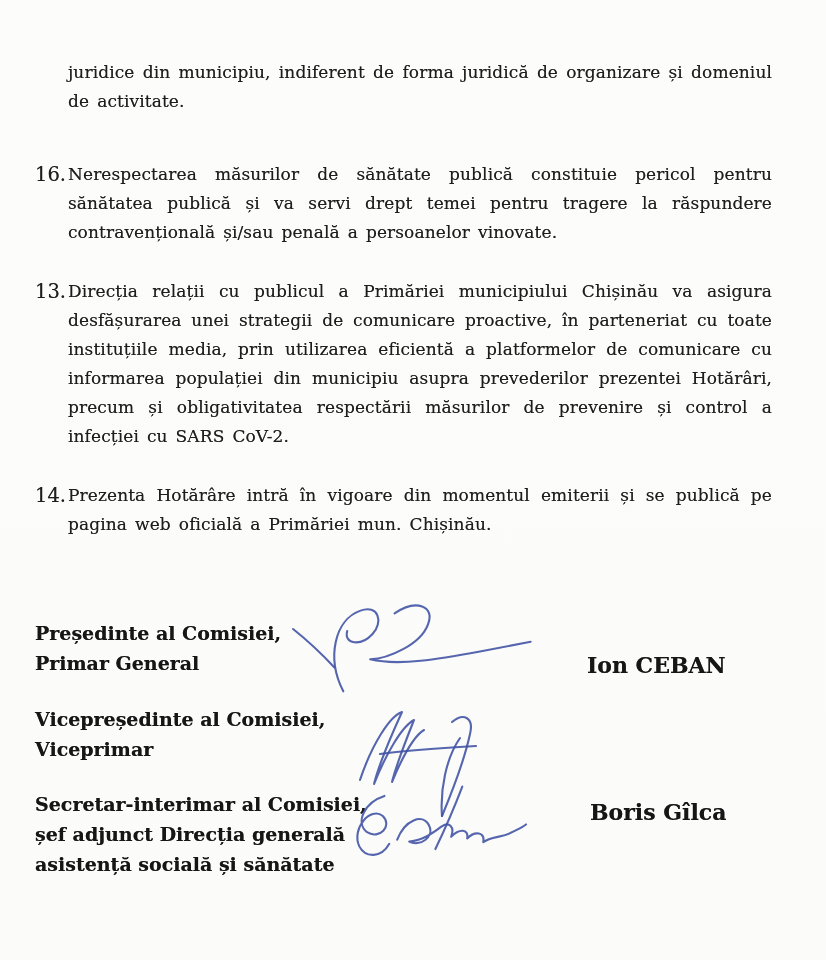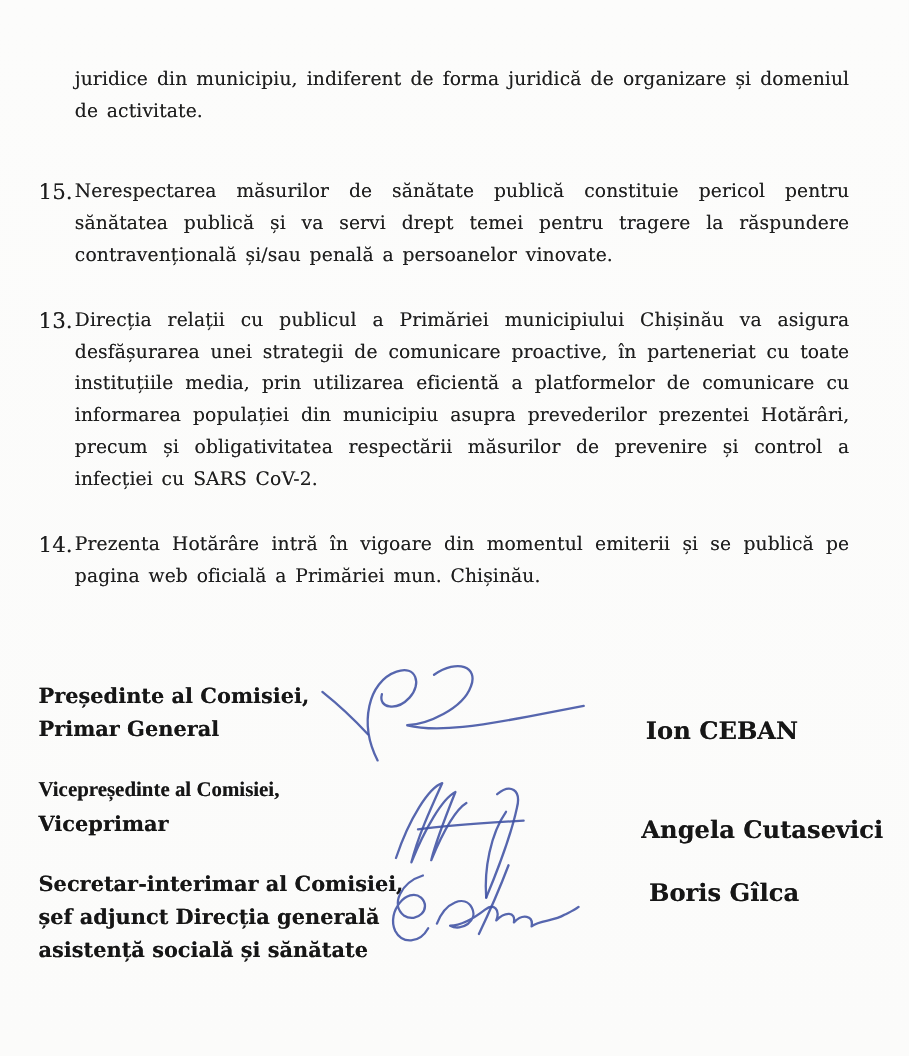--- a/index.html
+++ b/index.html
@@ -92,21 +92,21 @@
 </style>
 </head>
 <body>
 
 <div class="page" style="color: rgb(29, 29, 29);">
   <div class="content">
 
     <p class="para intro">juridice din municipiu, indiferent de forma juridică de organizare și domeniul de activitate.</p>
 
     <div class="item">
-      <span class="num">15.</span>
+      <span class="num">16.</span>
       <p class="para">Nerespectarea măsurilor de sănătate publică constituie pericol pentru sănătatea publică și va servi drept temei pentru tragere la răspundere contravențională și/sau penală a persoanelor vinovate.</p>
     </div>
 
     <div class="item">
       <span class="num">13.</span>
       <p class="para">Direcția relații cu publicul a Primăriei municipiului Chișinău va asigura desfășurarea unei strategii de comunicare proactive, în parteneriat cu toate instituțiile media, prin utilizarea eficientă a platformelor de comunicare cu informarea populației din municipiu asupra prevederilor prezentei Hotărâri, precum și obligativitatea respectării măsurilor de prevenire și control a infecției cu SARS CoV-2.</p>
     </div>
 
     <div class="item">
       <span class="num">14.</span>
@@ -121,33 +121,32 @@
       <div class="sig" style="left: 243px; top: 0px; transform: rotate(-2deg); color: rgb(63, 81, 163);">
         <svg width="260" height="105" viewBox="0 0 260 105" aria-hidden="true">
           <path d="M16 24 C 30 36, 44 50, 56 64"></path>
           <path d="M64 88 C 48 54, 58 16, 84 8 C 102 2, 107 20, 95 32 C 83 44, 66 41, 70 28"></path>
           <path d="M118 12 C 140 -2, 159 6, 151 24 C 143 44, 110 57, 92 57 C 120 65, 162 59, 202 53 C 222 50, 240 47, 253 45"></path>
         </svg>
       </div>
 
       <span class="sig-name" style="left:552px; top:51px;">Ion CEBAN</span>
 
-      <span class="sig-label" style="left:0; top:107px;font-family:Liberation Serif, serif;">Vicepreședinte al Comisiei,</span>
+      <span class="sig-label" style="left:0; top:107px;">Vicepreședinte al Comisiei,</span>
       <span class="sig-label" style="left:0; top:137px;">Viceprimar</span>
 
       <div class="sig" style="left: 317px; top: 105px; color: rgb(63, 81, 163);">
         <svg width="140" height="115" viewBox="0 0 140 115" aria-hidden="true">
           <path d="M8 74 C 20 38, 38 10, 50 6 C 40 28, 28 54, 22 78 C 34 48, 50 20, 62 14 C 54 34, 44 60, 40 76 C 50 52, 62 30, 72 24"></path>
           <path d="M28 48 C 56 44, 90 42, 124 40"></path>
           <path d="M100 16 C 112 6, 122 12, 118 28 C 112 56, 100 86, 90 110"></path>
           <path d="M90 110 C 88 84, 94 52, 108 32"></path>
         </svg>
       </div>
 
-      <span class="sig-name" style="left:548px; top:141px;">Angela Cutasevici</span>
 
       <span class="sig-label" style="left:0; top:192px;">Secretar-interimar al Comisiei,</span>
       <span class="sig-label" style="left:0; top:222px;">șef adjunct Direcția generală</span>
       <span class="sig-label" style="left:0; top:252px;">asistență socială și sănătate</span>
 
       <div class="sig" style="left: 310px; top: 184px; transform: rotate(-1deg); color: rgb(63, 81, 163);">
         <svg width="185" height="85" viewBox="0 0 185 85" aria-hidden="true">
           <path d="M40 10 C 20 16, 10 36, 22 46 C 34 54, 48 40, 38 30 C 26 20, 6 42, 14 60 C 20 72, 36 72, 44 58"></path>
           <path d="M52 54 C 60 34, 78 28, 84 40 C 90 52, 74 62, 64 56 C 76 56, 88 48, 96 42 C 104 36, 110 42, 106 52 C 114 44, 124 44, 122 54 C 130 46, 140 48, 138 58 C 146 52, 158 54, 168 48 C 172 46, 177 44, 181 41"></path>
           <path d="M118 2 C 110 22, 100 44, 90 64"></path>

